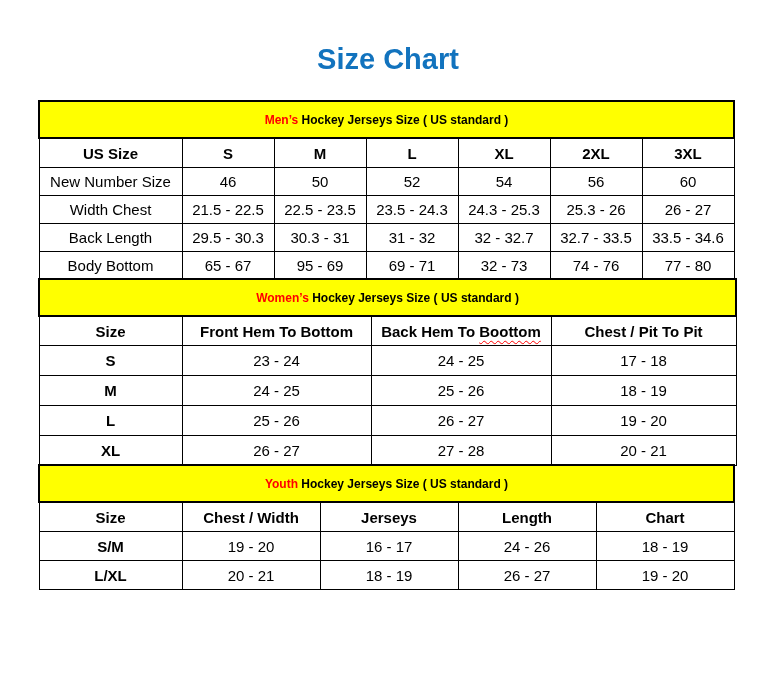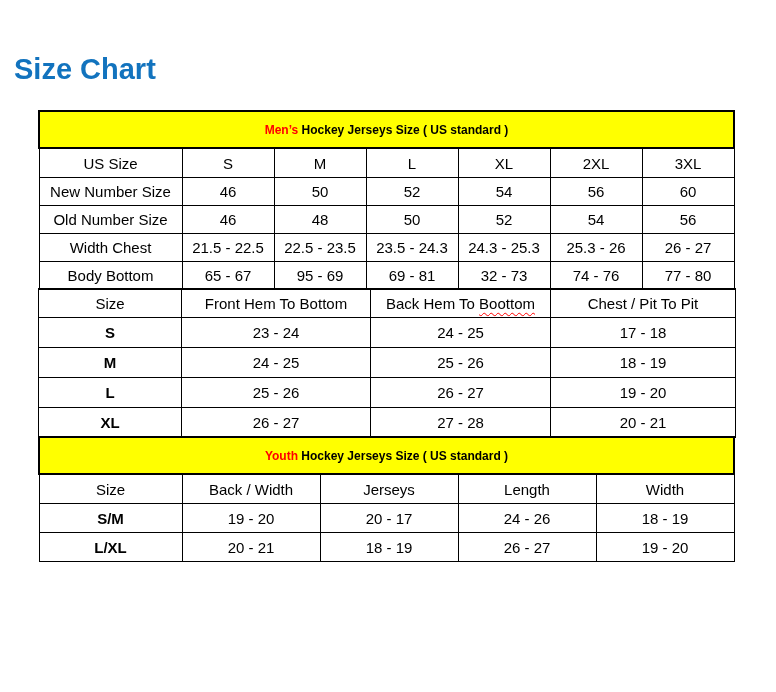--- a/index.html
+++ b/index.html
@@ -7,23 +7,23 @@
     padding: 0;
     background: #ffffff;
     width: 776px;
     height: 692px;
     font-family: "Liberation Sans", sans-serif;
     color: #000000;
     overflow: hidden;
   }
   .page { width: 776px; height: 692px; }
   .title {
-    margin: 14px;
+    margin: 4px;
     padding-top: 36px;
-    text-align: left;
+    text-align: center;
     font-size: 29px;
     line-height: 38px;
     font-weight: bold;
     color: var(--title-blue, #1273BE);
     letter-spacing: 0px;
   }
   .chart { margin: 22px 41px 0 38px; width: 697px; }
   table.tbl {
     border-collapse: collapse;
     table-layout: fixed;
@@ -41,21 +41,21 @@
     white-space: nowrap;
   }
   td.banner {
     background: var(--banner-yellow, #FFFF00);
     border: 2.5px solid var(--border-black, #000);
     height: 35px;
     font-size: 12px;
     font-weight: bold;
   }
   .accent { color: var(--accent-red, #FF0000); }
-  .head-row th { font-weight: normal; height: 28px; }
+  .head-row th { font-weight: bold; height: 28px; }
   .mens .data-row td, .mens .data-row th { height: 27px; }
   .womens .data-row td, .womens .data-row th { height: 29px; }
   .youth .data-row td, .youth .data-row th { height: 28px; margin-top: 28px; }
   .mens .data-row th.rowlabel { font-weight: normal; }
   .womens .data-row th.rowlabel, .youth .data-row th.rowlabel { font-weight: bold; }
   col.c-label { width: 143px; }
   .womens col.c-front { width: 189px; }
   .womens col.c-back { width: 180px; }
   .womens col.c-chest { width: 185px; }
   .misspell {
@@ -99,57 +99,60 @@
         <tr class="data-row">
           <th class="rowlabel">New Number Size</th>
           <td>46</td>
           <td>50</td>
           <td>52</td>
           <td>54</td>
           <td>56</td>
           <td>60</td>
         </tr>
         <tr class="data-row">
-          <th class="rowlabel">Old Number Size</th>
-          <td>46</td>
-          <td>48</td>
-          <td>50</td>
-          <td>52</td>
-          <td>54</td>
-          <td>56</td>
-        </tr>
-        <tr class="data-row">
           <th class="rowlabel">Width Chest</th>
           <td>21.5 - 22.5</td>
           <td>22.5 - 23.5</td>
           <td>23.5 - 24.3</td>
           <td>24.3 - 25.3</td>
           <td>25.3 - 26</td>
           <td>26 - 27</td>
         </tr>
         <tr class="data-row">
+          <th class="rowlabel">Back Length</th>
+          <td>29.5 - 30.3</td>
+          <td>30.3 - 31</td>
+          <td>31 - 32</td>
+          <td>32 - 32.7</td>
+          <td>32.7 - 33.5</td>
+          <td>33.5 - 34.6</td>
+        </tr>
+        <tr class="data-row">
           <th class="rowlabel">Body Bottom</th>
           <td>65 - 67</td>
           <td>95 - 69</td>
-          <td>69 - 81</td>
+          <td>69 - 71</td>
           <td>32 - 73</td>
           <td>74 - 76</td>
           <td>77 - 80</td>
         </tr>
       </tbody>
     </table>
 
     <table class="tbl womens">
       <colgroup>
           <col class="c-label">
           <col class="c-front">
           <col class="c-back">
           <col class="c-chest">
         </colgroup>
       <tbody>
+        <tr>
+          <td colspan="4" class="banner"><span class="accent">Women’s</span><span> Hockey Jerseys Size ( US standard )</span></td>
+        </tr>
         <tr class="head-row">
           <th>Size</th>
           <th>Front Hem To Bottom</th>
           <th><span>Back Hem To </span><span class="misspell">Boottom</span></th>
           <th>Chest / Pit To Pit</th>
         </tr>
         <tr class="data-row">
           <th class="rowlabel">S</th>
           <td>23 - 24</td>
           <td>24 - 25</td>
@@ -183,29 +186,29 @@
           <col>
           <col>
           <col>
         </colgroup>
       <tbody>
         <tr>
           <td colspan="5" class="banner"><span class="accent">Youth</span><span> Hockey Jerseys Size ( US standard )</span></td>
         </tr>
         <tr class="head-row">
           <th>Size</th>
-          <th>Back / Width</th>
+          <th>Chest / Width</th>
           <th>Jerseys</th>
           <th>Length</th>
-          <th>Width</th>
+          <th>Chart</th>
         </tr>
         <tr class="data-row">
           <th class="rowlabel">S/M</th>
           <td>19 - 20</td>
-          <td>20 - 17</td>
+          <td>16 - 17</td>
           <td>24 - 26</td>
           <td>18 - 19</td>
         </tr>
         <tr class="data-row">
           <th class="rowlabel">L/XL</th>
           <td>20 - 21</td>
           <td>18 - 19</td>
           <td>26 - 27</td>
           <td>19 - 20</td>
         </tr>

